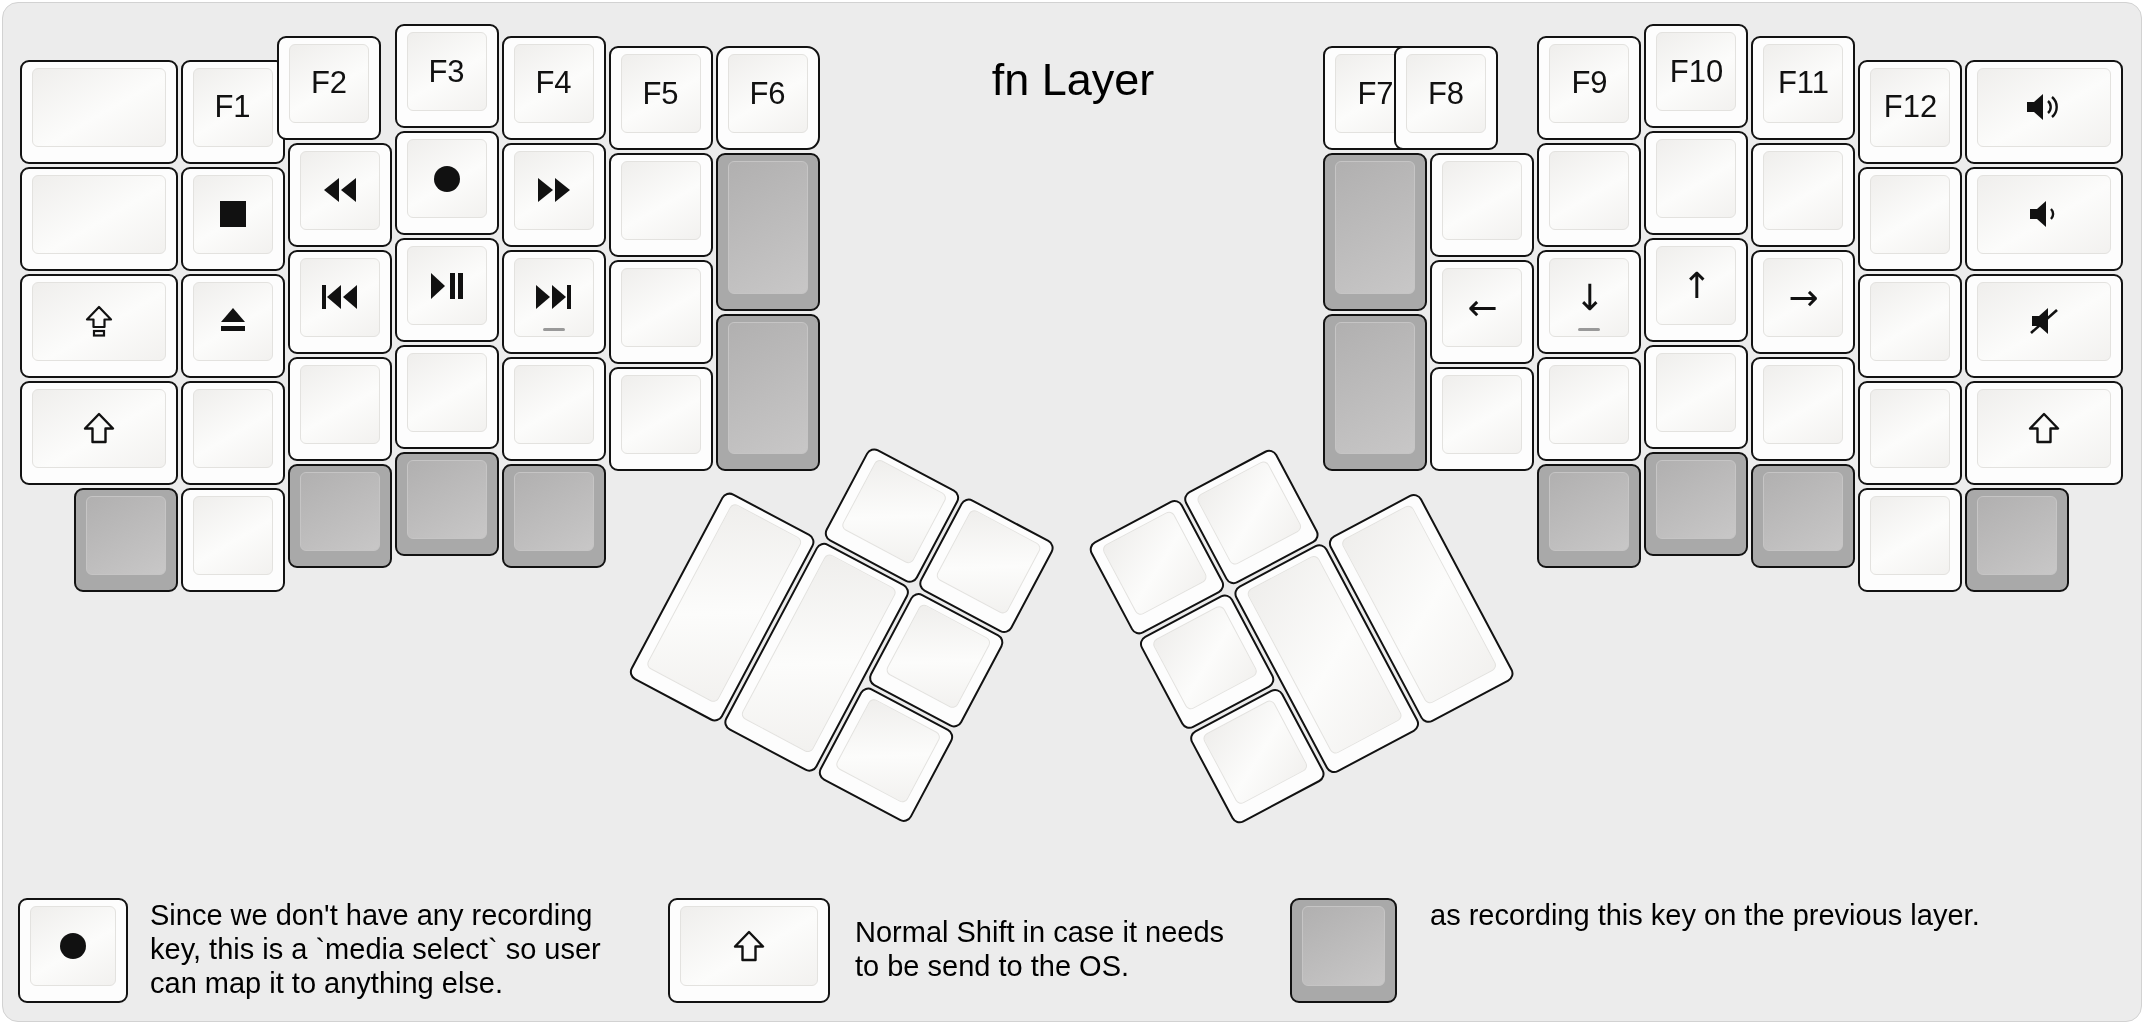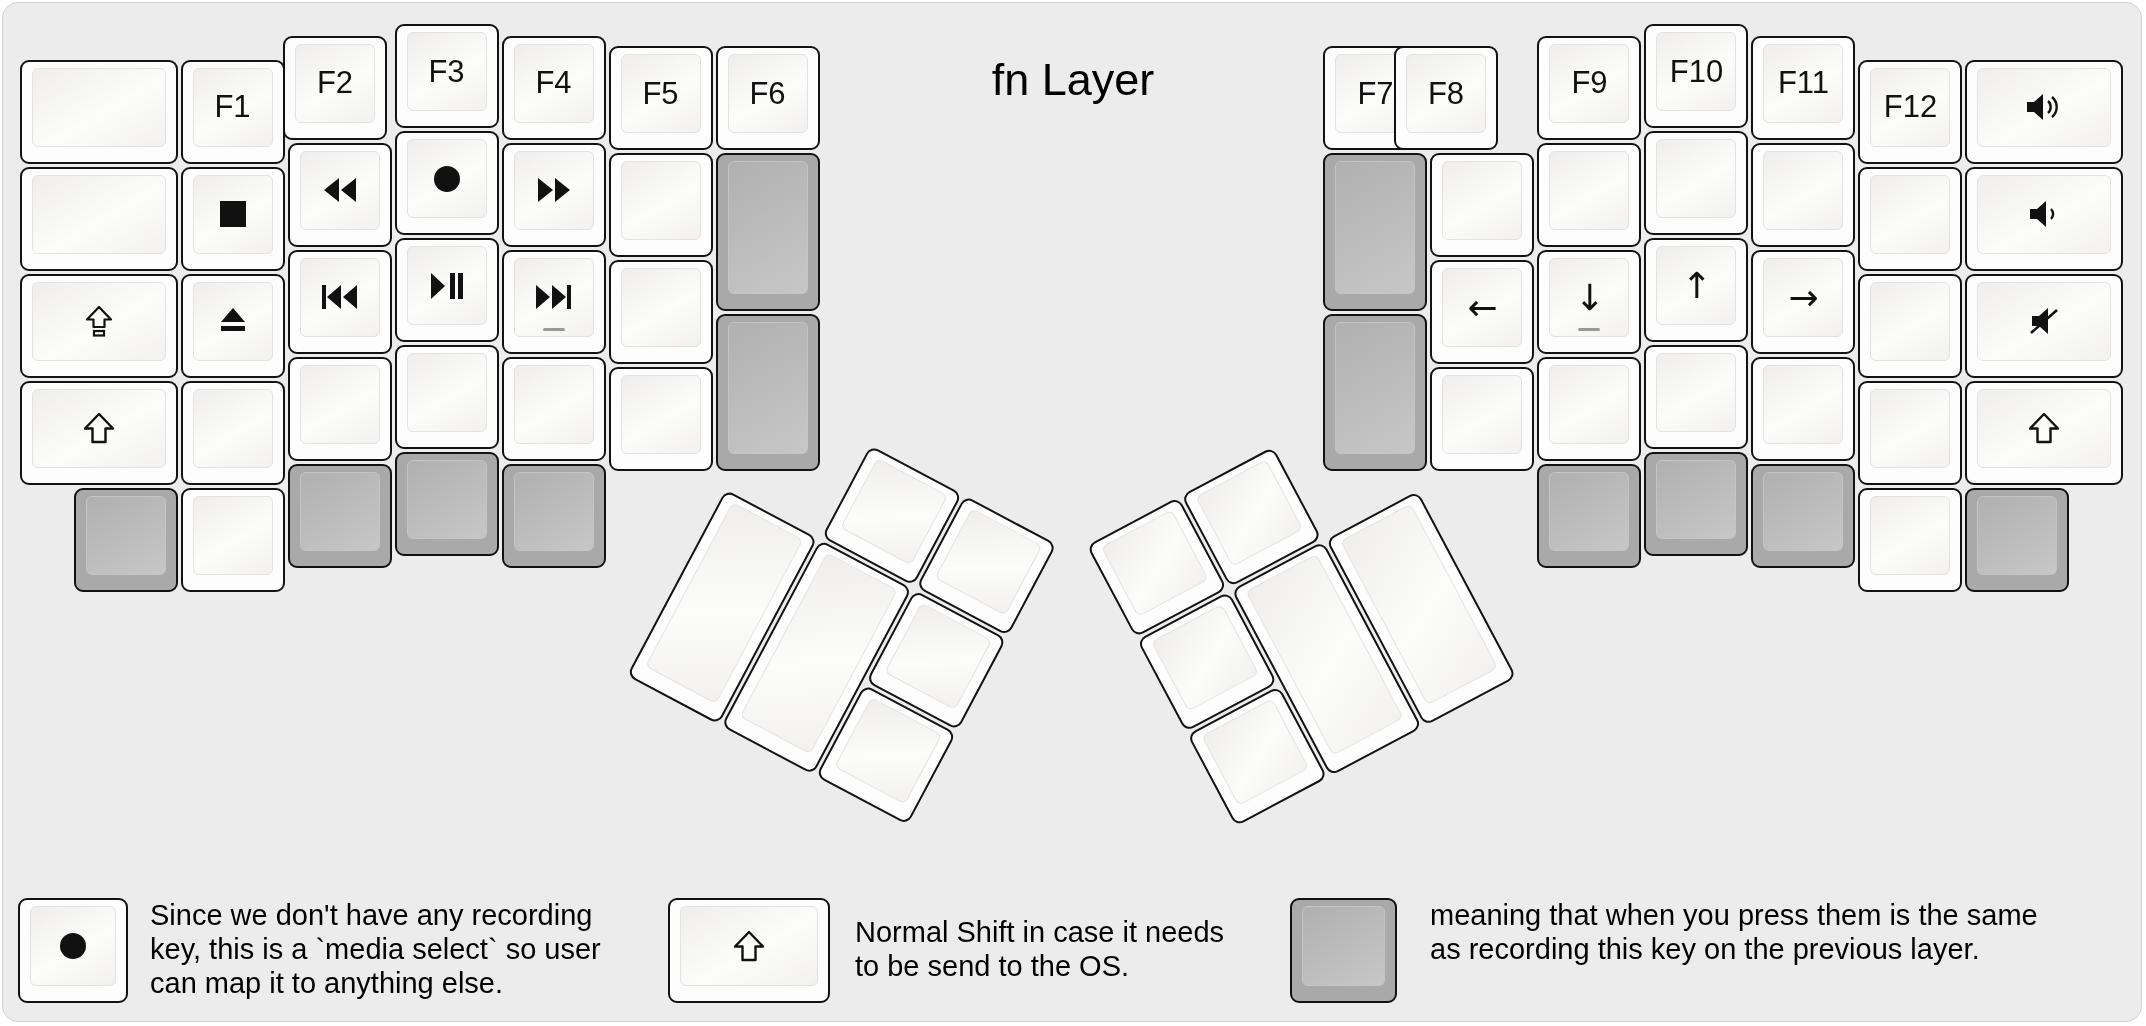--- a/index.html
+++ b/index.html
@@ -84,21 +84,21 @@
             </svg>
           </span>
         </div>
       </div>
       <div class="key white" style="left: 180.5px; top: 380.952px; width: 104px; height: 104px;">
         <div class="cap"></div>
       </div>
       <div class="key white" style="left: 180.5px; top: 487.952px; width: 104px; height: 104px;">
         <div class="cap"></div>
       </div>
-      <div class="key white" style="left: 283px; top: 35.984px; width: 104px; height: 104px;">
+      <div class="key white" style="left: 277px; top: 35.984px; width: 104px; height: 104px;">
         <div class="cap">
           <span class="label">F2</span>
         </div>
       </div>
       <div class="key white" style="left: 287.5px; top: 142.984px; width: 104px; height: 104px;">
         <div class="cap">
           <span class="icon">
             <svg width="32" height="24" viewBox="0 0 32 24">
               <polygon points="15,0 15,24 0,12" fill="#111"></polygon>
               <polygon points="32,0 32,24 17,12" fill="#111"></polygon>
@@ -194,21 +194,21 @@
       </div>
       <div class="key white" style="left: 608.5px; top: 153.042px; width: 104px; height: 104px;">
         <div class="cap"></div>
       </div>
       <div class="key white" style="left: 608.5px; top: 260.042px; width: 104px; height: 104px;">
         <div class="cap"></div>
       </div>
       <div class="key white" style="left: 608.5px; top: 367.042px; width: 104px; height: 104px;">
         <div class="cap"></div>
       </div>
-      <div class="key white" style="left: 715.5px; top: 46.042px; width: 104px; height: 104px;">
+      <div class="key white" style="left: 715.5px; top: 46.042px; width: 104px; height: 104px; border-radius: 13px;">
         <div class="cap">
           <span class="label">F6</span>
         </div>
       </div>
       <div class="key gray" style="left: 715.5px; top: 153.042px; width: 104px; height: 157.5px;">
         <div class="cap"></div>
       </div>
       <div class="key gray" style="left: 715.5px; top: 313.542px; width: 104px; height: 157.5px;">
         <div class="cap"></div>
       </div>
@@ -423,17 +423,16 @@
         </div>
       </div>
       <div class="legend-text" style="left: 855px; top: 914.5px;">
         <div>Normal Shift in case it needs</div>
         <div>to be send to the OS.</div>
       </div>
       <div class="key gray" style="left: 1290px; top: 898px; width: 107px; height: 105px;">
         <div class="cap"></div>
       </div>
       <div class="legend-text" style="left: 1430px; top: 897.5px;">
-        <div>meaning that when you press them is the same</div>
         <div>as recording this key on the previous layer.</div>
       </div>
     </div>
 </div>
 
 </body></html>

